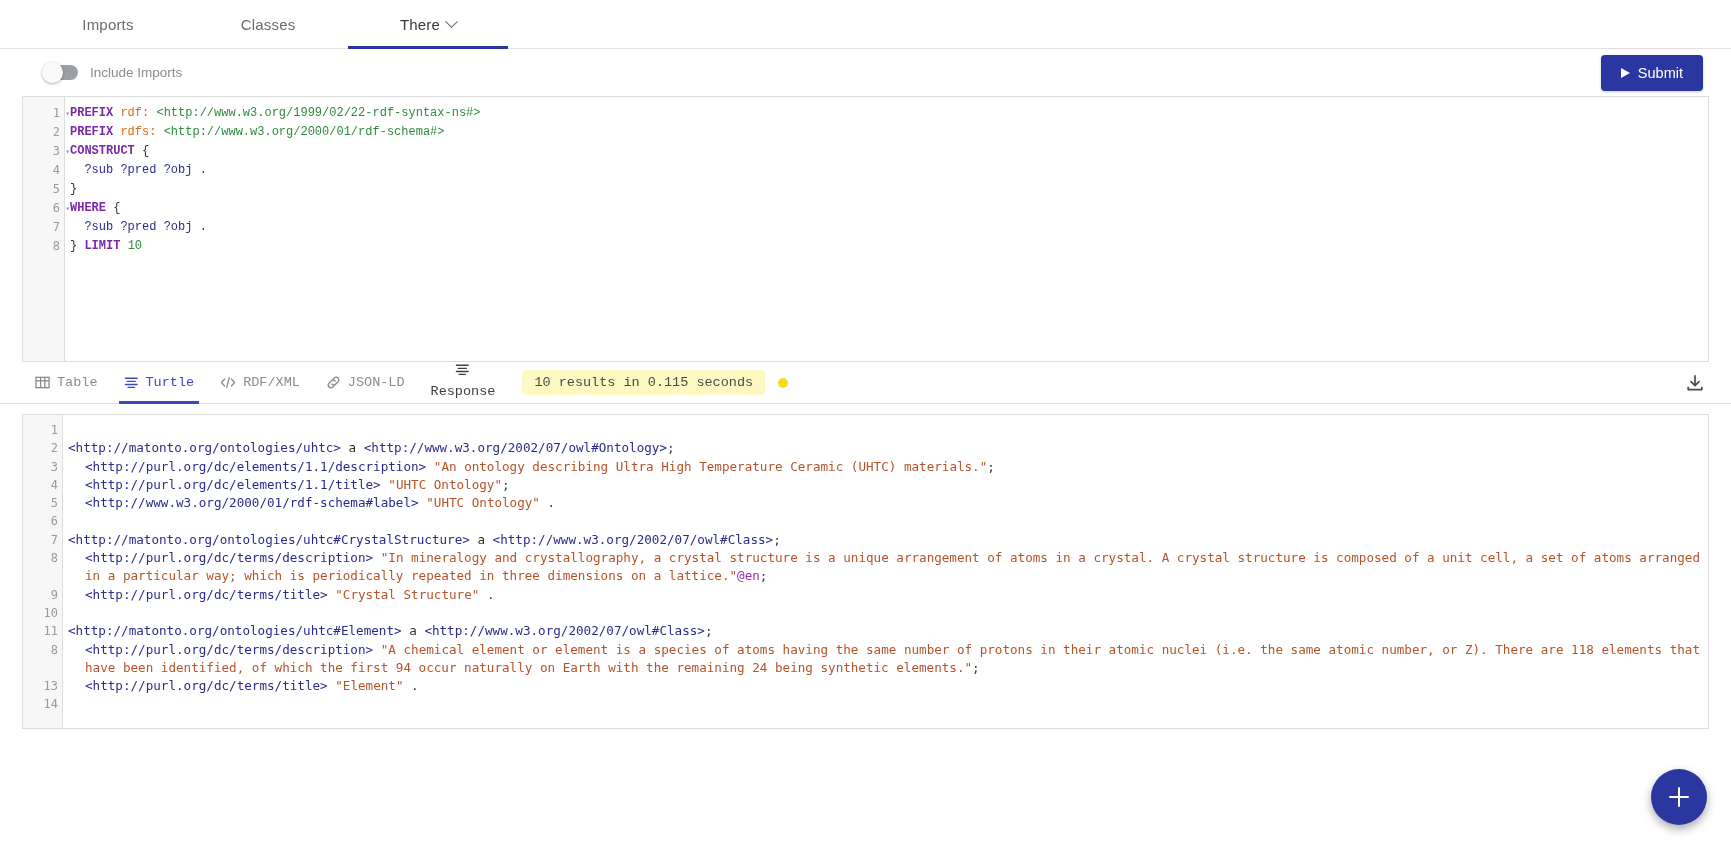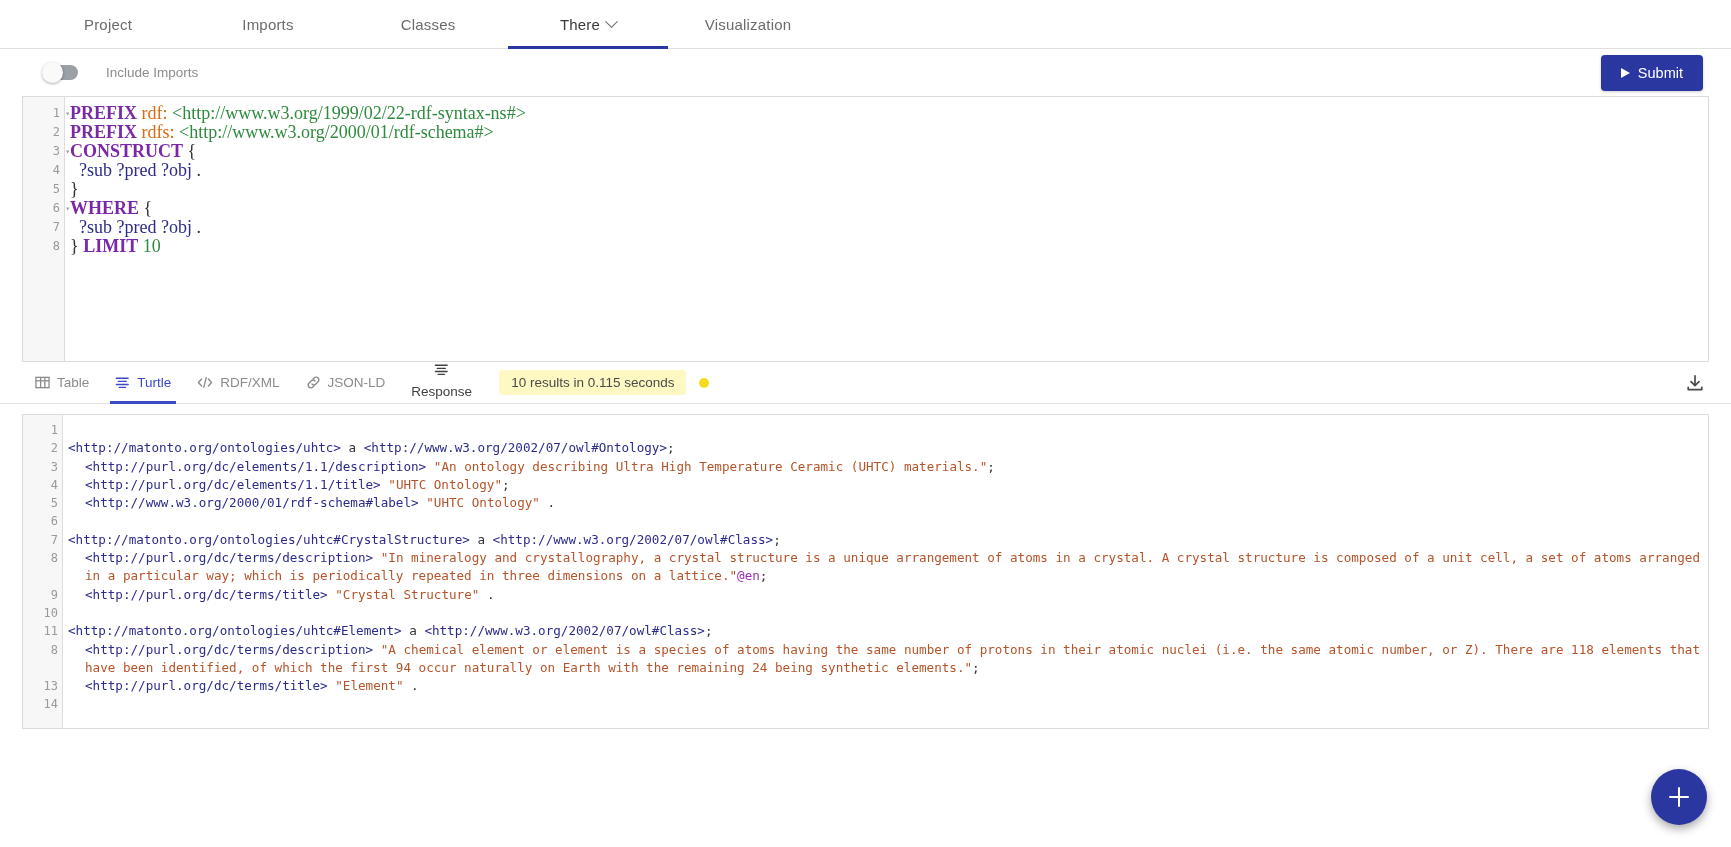--- a/index.html
+++ b/index.html
@@ -53,21 +53,21 @@
   }
 
   
   .actionbar {
     height: 47px;
     display: flex;
     align-items: center;
     padding: 0 28px 0 44px;
     background: #ffffff;
   }
-  .toggle-wrap { display: flex; align-items: center; gap: 28px; cursor: pointer; }
+  .toggle-wrap { display: flex; align-items: center; gap: 12px; cursor: pointer; }
   .toggle {
     width: 34px; height: 15px;
     background: #9b9fa6;
     border-radius: 8px;
     position: relative;
     flex: none;
   }
   .toggle .knob {
     position: absolute;
     top: -3px; left: -2px;
@@ -130,42 +130,43 @@
     position: absolute;
     right: -6px; top: 0;
     width: 8px;
     color: #9a9a9a;
     font-size: 8px;
     line-height: 19px;
   }
   .code {
     flex: 1;
     padding: 7px 0 0 5px;
-    font-family: Liberation Serif, serif;
-    font-size: 18px;
+    font-family: Liberation Mono, monospace;
+    font-size: 12px;
     line-height: 19px;
     white-space: pre;
     color: #333333;
     overflow: hidden;
   }
   .kw   { color: #7a28a8; font-weight: bold; }
   .pfx  { color: #d86a12; }
   .uri  { color: #2e8b3d; }
   .var  { color: #2b2b8c; }
   .num  { color: #2e8b3d; }
   .punc { color: #333333; }
 
   
   .restabs {
     display: flex;
     align-items: center;
     height: 42px;
     padding: 0 22px;
     border-bottom: 1px solid #e2e2e2;
     gap: 0;
+    font-family: Liberation Mono, monospace;
   }
   .rtab {
     display: flex;
     align-items: center;
     gap: 7px;
     height: 42px;
     padding: 0 13px;
     font-size: 13.5px;
     color: #8b8b8b;
     cursor: pointer;
@@ -257,34 +258,28 @@
     border-radius: 1px;
   }
   .fab .plus-h { width: 20px; height: 2.4px; }
   .fab .plus-v { width: 2.4px; height: 20px; }
 </style>
 </head>
 <body>
 
 <div class="topnav" id="topnav">
     <div class="nav-tab">
-      <span>Project</span>
-    </div>
-    <div class="nav-tab">
       <span>Imports</span>
     </div>
     <div class="nav-tab">
       <span>Classes</span>
     </div>
     <div class="nav-tab active">
       <span>There</span>
       <span class="chev"></span>
-    </div>
-    <div class="nav-tab">
-      <span>Visualization</span>
     </div>
   </div>
 
 <div class="actionbar">
   <div class="toggle-wrap">
     <div class="toggle">
       <div class="knob"></div>
     </div>
     <span class="toggle-label">Include Imports</span>
   </div>

